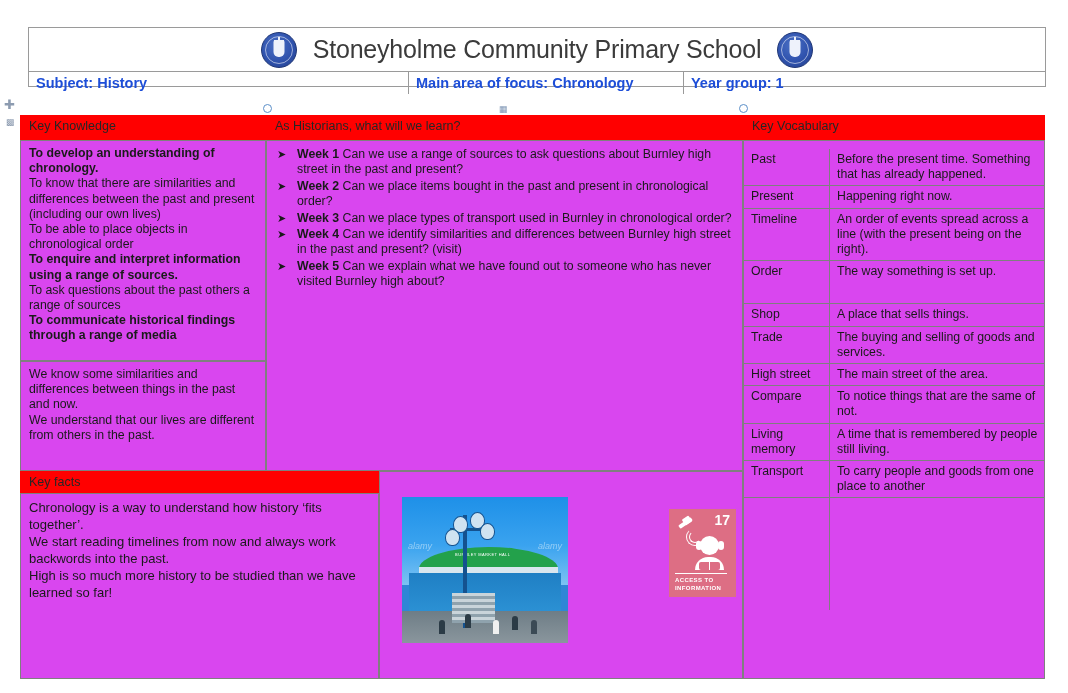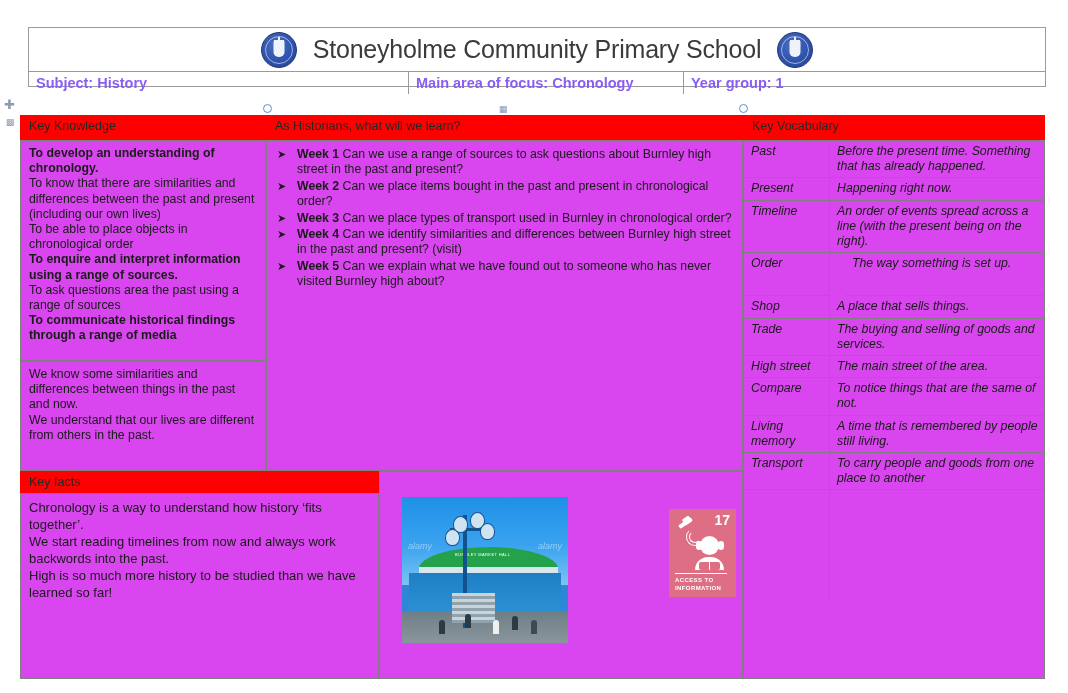--- a/index.html
+++ b/index.html
@@ -35,21 +35,21 @@
      border:1.5px solid #1e3574;position:relative;flex:0 0 auto;}
   .crest:before{content:"";position:absolute;left:50%;top:22%;transform:translateX(-50%);
      width:11px;height:17px;background:#eef2fb;border-radius:2px 2px 5px 5px;}
   .crest:after{content:"";position:absolute;left:50%;top:14%;transform:translateX(-50%);
      width:2px;height:8px;background:#eef2fb;box-shadow:-4px 3px 0 0 #eef2fb,4px 3px 0 0 #eef2fb;}
   .crest .ring{position:absolute;left:3px;top:3px;right:3px;bottom:3px;
      border:1px solid rgba(255,255,255,.55);border-radius:50%;}
 
   .hdr-meta-row{position:absolute;left:0;top:44px;right:0;height:22px;display:flex;}
   .hdr-cell{box-sizing:border-box;height:22px;display:flex;align-items:center;
-     padding:0 0 0 7px;font-size:14.5px;font-weight:bold;color:#8b5cf6;white-space:nowrap;}
+     padding:0 0 0 7px;font-size:14.5px;font-weight:bold;color:#1d4ed8;white-space:nowrap;}
   .hdr-cell.c1{width:380px;border-right:1px solid #9a9a9a;}
   .hdr-cell.c2{width:275px;border-right:1px solid #9a9a9a;}
   .hdr-cell.c3{flex:1;}
 
   
   .main-table{position:absolute;left:20px;top:115px;width:1025px;height:564px;
      box-sizing:border-box;}
   .cell{position:absolute;box-sizing:border-box;background:#d946ef;
      border:1px solid #7f7f7f;}
   .redhead{background:#FF0000;color:#262626;font-size:12.5px;
@@ -61,21 +61,21 @@
 
   
   .weeks{padding:6px 8px 4px 6px;font-size:12.3px;line-height:15.4px;color:#1a1a1a;}
   .week-row{display:flex;margin-bottom:1px;}
   .week-bullet{width:24px;flex:0 0 24px;font-size:11px;color:#1a1a1a;padding-left:4px;
      box-sizing:border-box;}
   .week-text{flex:1;}
   .week-text b{font-weight:bold;}
 
   
-  .vocab{position:absolute;left:0;top:0;width:100%;font-style:italic;}
+  .vocab{position:absolute;left:0;top:8px;width:100%;}
   .vrow{display:flex;}
   .vterm,.vdef{box-sizing:border-box;font-size:12.3px;line-height:15.2px;color:#1a1a1a;
      padding:3px 5px 3px 7px;border-bottom:1px solid #7f7f7f;}
   .vterm{width:86px;flex:0 0 86px;border-right:1px solid #7f7f7f;}
   .vdef{flex:1;}
   .vrow:last-child .vterm,.vrow:last-child .vdef{border-bottom:none;}
 
   
   .facts{font-size:13px;line-height:17px;color:#1a1a1a;padding:5px 8px 4px 8px;}
   .facts p{margin:0;}
@@ -165,21 +165,21 @@
   <div class="main-table">
 
     <div class="cell redhead" style="left:0px;top:0px;width:246px;height:25px;">Key Knowledge</div>
 
     <div class="cell" style="left:0px;top:25px;width:246px;height:221px;">
       <div class="body-txt">
         <p><b>To develop an understanding of chronology.</b></p>
         <p><span>To know that there are similarities and differences between the past and present (including our own lives)</span></p>
         <p><span>To be able to place objects in chronological order</span></p>
         <p><b>To enquire and interpret information using a range of sources.</b></p>
-        <p><span>To ask questions area the past using a range of sources</span></p>
+        <p><span>To ask questions about the past others a range of sources</span></p>
         <p><b>To communicate historical findings through a range of media</b></p>
       </div>
     </div>
 
     <div class="cell" style="left:0px;top:246px;width:246px;height:110px;">
       <div class="body-txt">
         <p>We know some similarities and differences between things in the past and now.</p>
         <p>We understand that our lives are different from others in the past.</p>
       </div>
     </div>
@@ -224,21 +224,21 @@
         <div class="vrow">
           <div class="vterm">Present</div>
           <div class="vdef">Happening right now.</div>
         </div>
         <div class="vrow">
           <div class="vterm">Timeline</div>
           <div class="vdef">An order of events spread across a line (with the present being on the right).</div>
         </div>
         <div class="vrow">
           <div class="vterm" style="padding-bottom:24px;">Order</div>
-          <div class="vdef" style="padding-bottom:16px;margin-left:15px;">The way something is set up.</div>
+          <div class="vdef" style="padding-bottom:16px;">The way something is set up.</div>
         </div>
         <div class="vrow">
           <div class="vterm">Shop</div>
           <div class="vdef">A place that sells things.</div>
         </div>
         <div class="vrow">
           <div class="vterm">Trade</div>
           <div class="vdef">The buying and selling of goods and services.</div>
         </div>
         <div class="vrow">

